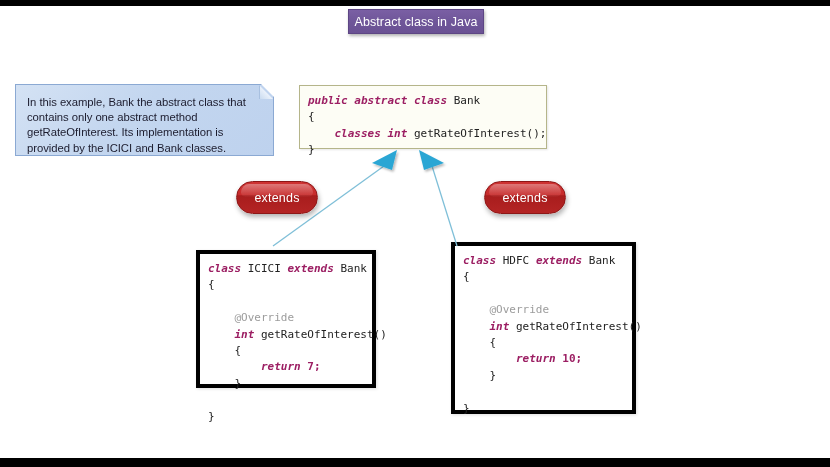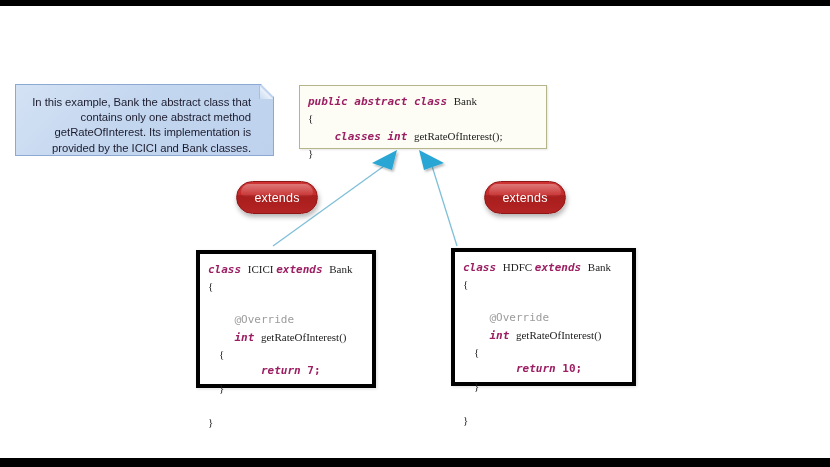--- a/index.html
+++ b/index.html
@@ -53,22 +53,21 @@
   
   .callout {
     position: absolute;
     left: 15px; top: 84px;
     width: 259px; height: 72px;
     background: linear-gradient(135deg, #d4e2f4 0%, #c3d6ef 45%, #bed2ee 100%);
     border: 1px solid #8ba9d3;
     border-top-right-radius: 0;
     clip-path: polygon(0 0, calc(100% - 13px) 0, 100% 13px, 100% 100%, 0 100%);
     box-shadow: 2px 2px 4px rgba(0,0,0,0.16);
-    padding: 10px 22px 8px 11px;
-    text-align: right;
+    padding: 10px 11px 8px 11px;
   }
   .callout-bevel {
     position: absolute;
     right: 0; top: 0;
     width: 14px; height: 14px;
     background: linear-gradient(225deg, #ffffff 0%, #e9f0fa 55%, #c9dbf0 100%);
     clip-path: polygon(0 0, 100% 100%, 0 100%);
     border-left: 1px solid #a8c0e0;
   }
   .callout-text {
@@ -95,24 +94,24 @@
     background: #fdfdf5;
     box-shadow: 1px 1px 2px rgba(0,0,0,0.10);
   }
   .code-box.child {
     width: 180px;
     border: 4px solid #000000;
     background: #ffffff;
     box-shadow: 1px 1px 3px rgba(0,0,0,0.13);
   }
   .code-box.child.left  { left: 196px; top: 250px; width: 180px; height: 138px; }
-  .code-box.child.right { left: 451px; top: 248px; width: 185px; height: 138px; }
+  .code-box.child.right { left: 451px; top: 242px; width: 185px; height: 172px; }
 
   .kw   { color: #9c1f63; font-weight: bold; font-style: italic; }
-  .pln  { color: #222222; font-family: Liberation Serif, serif; }
+  .pln  { color: #222222; }
   .anno { color: #9c9c9c; }
   .num  { color: #9c1f63; font-weight: bold; }
 
   
   .pill {
     position: absolute;
     width: 82px; height: 33px;
     border-radius: 17px;
     background: linear-gradient(180deg, #cf3333 0%, #c62b2b 42%, #a81d1d 44%, #b42424 100%);
     border: 1px solid #8d1717;
@@ -145,20 +144,23 @@
     pointer-events: none;
   }
 </style>
 </head>
 <body>
 
 <div id="slide">
 
   <div class="bar-top"></div>
 
+  <div class="title-plaque">
+    <span class="title-plaque-text">Abstract class in Java</span>
+  </div>
 
   <div class="callout">
     <div class="callout-bevel"></div>
     <div class="callout-text">In this example, Bank the abstract class that contains only one abstract method getRateOfInterest. Its implementation is provided by the ICICI and Bank classes.</div>
   </div>
 
   <div class="code-box parent"><span class="kw">public abstract class </span><span class="pln">Bank</span>
 <span class="pln">{</span>
 <span class="kw">    classes int </span><span class="pln">getRateOfInterest();</span>
 <span class="pln">}</span></div>

